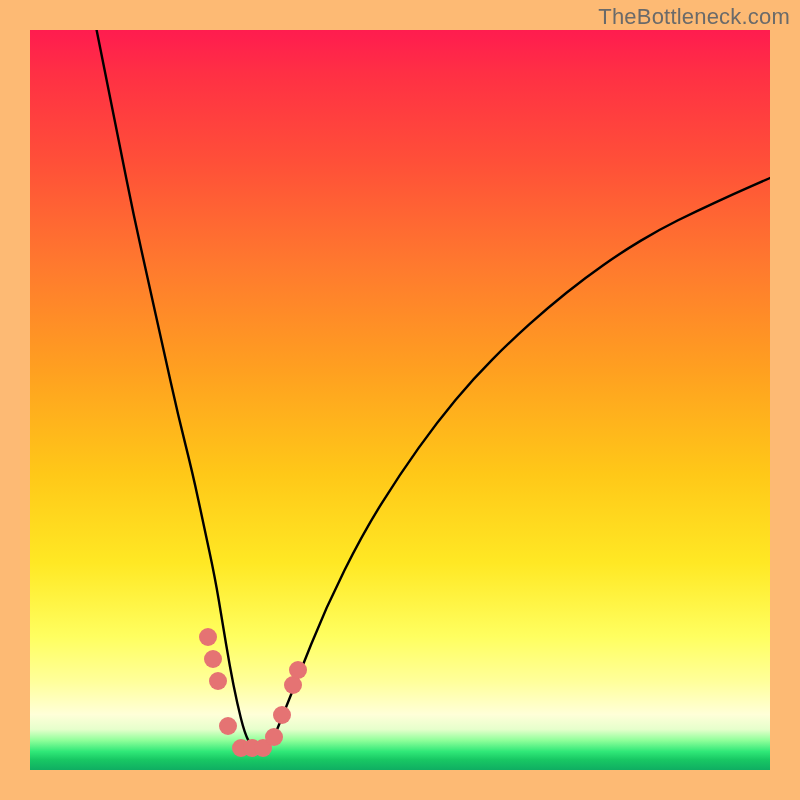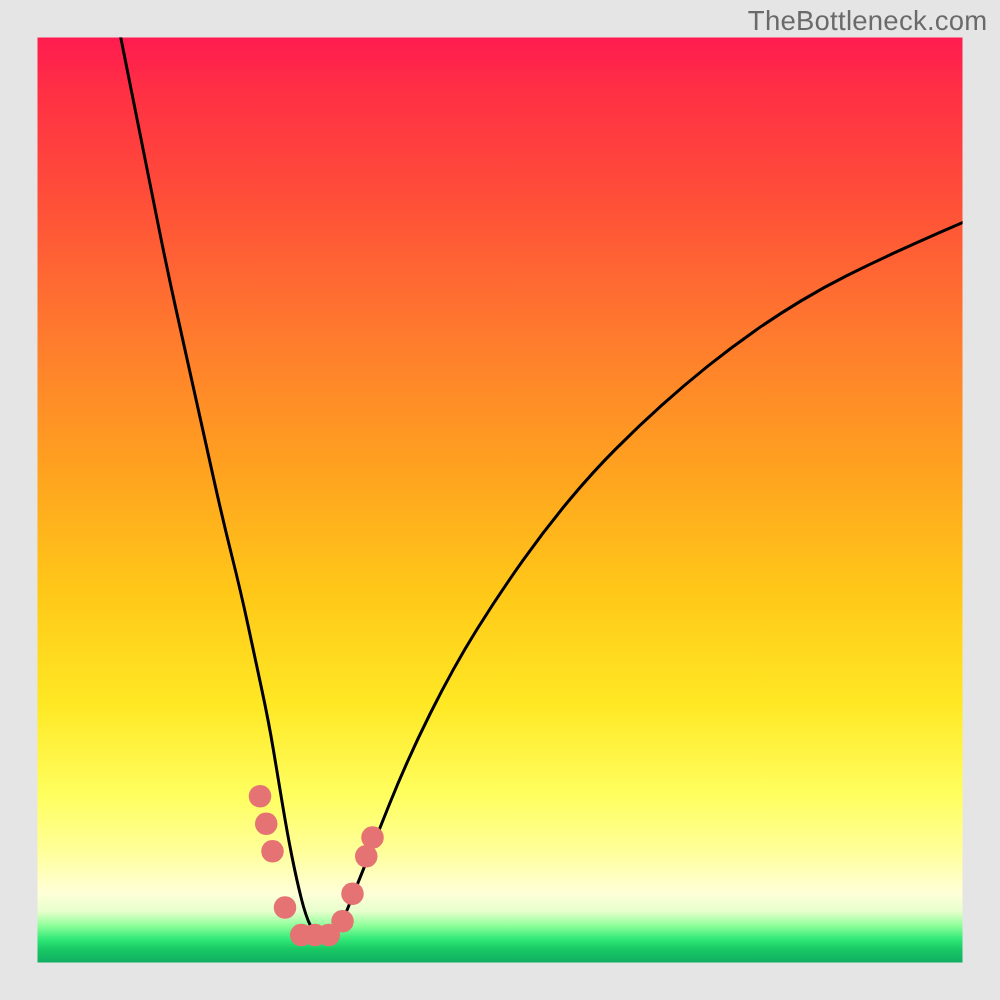--- a/index.html
+++ b/index.html
@@ -9,21 +9,21 @@
     height: 800px;
     background: #000;
     overflow: hidden;
     font-family: Arial, Helvetica, sans-serif;
   }
 
   .chart-outer {
     position: relative;
     width: 800px;
     height: 800px;
-    background: #e5e5e5;
+    background: #fdba74;
   }
 
   .plot-area {
     position: absolute;
     left: 30px;
     top: 30px;
     width: 740px;
     height: 740px;
     
     background:

